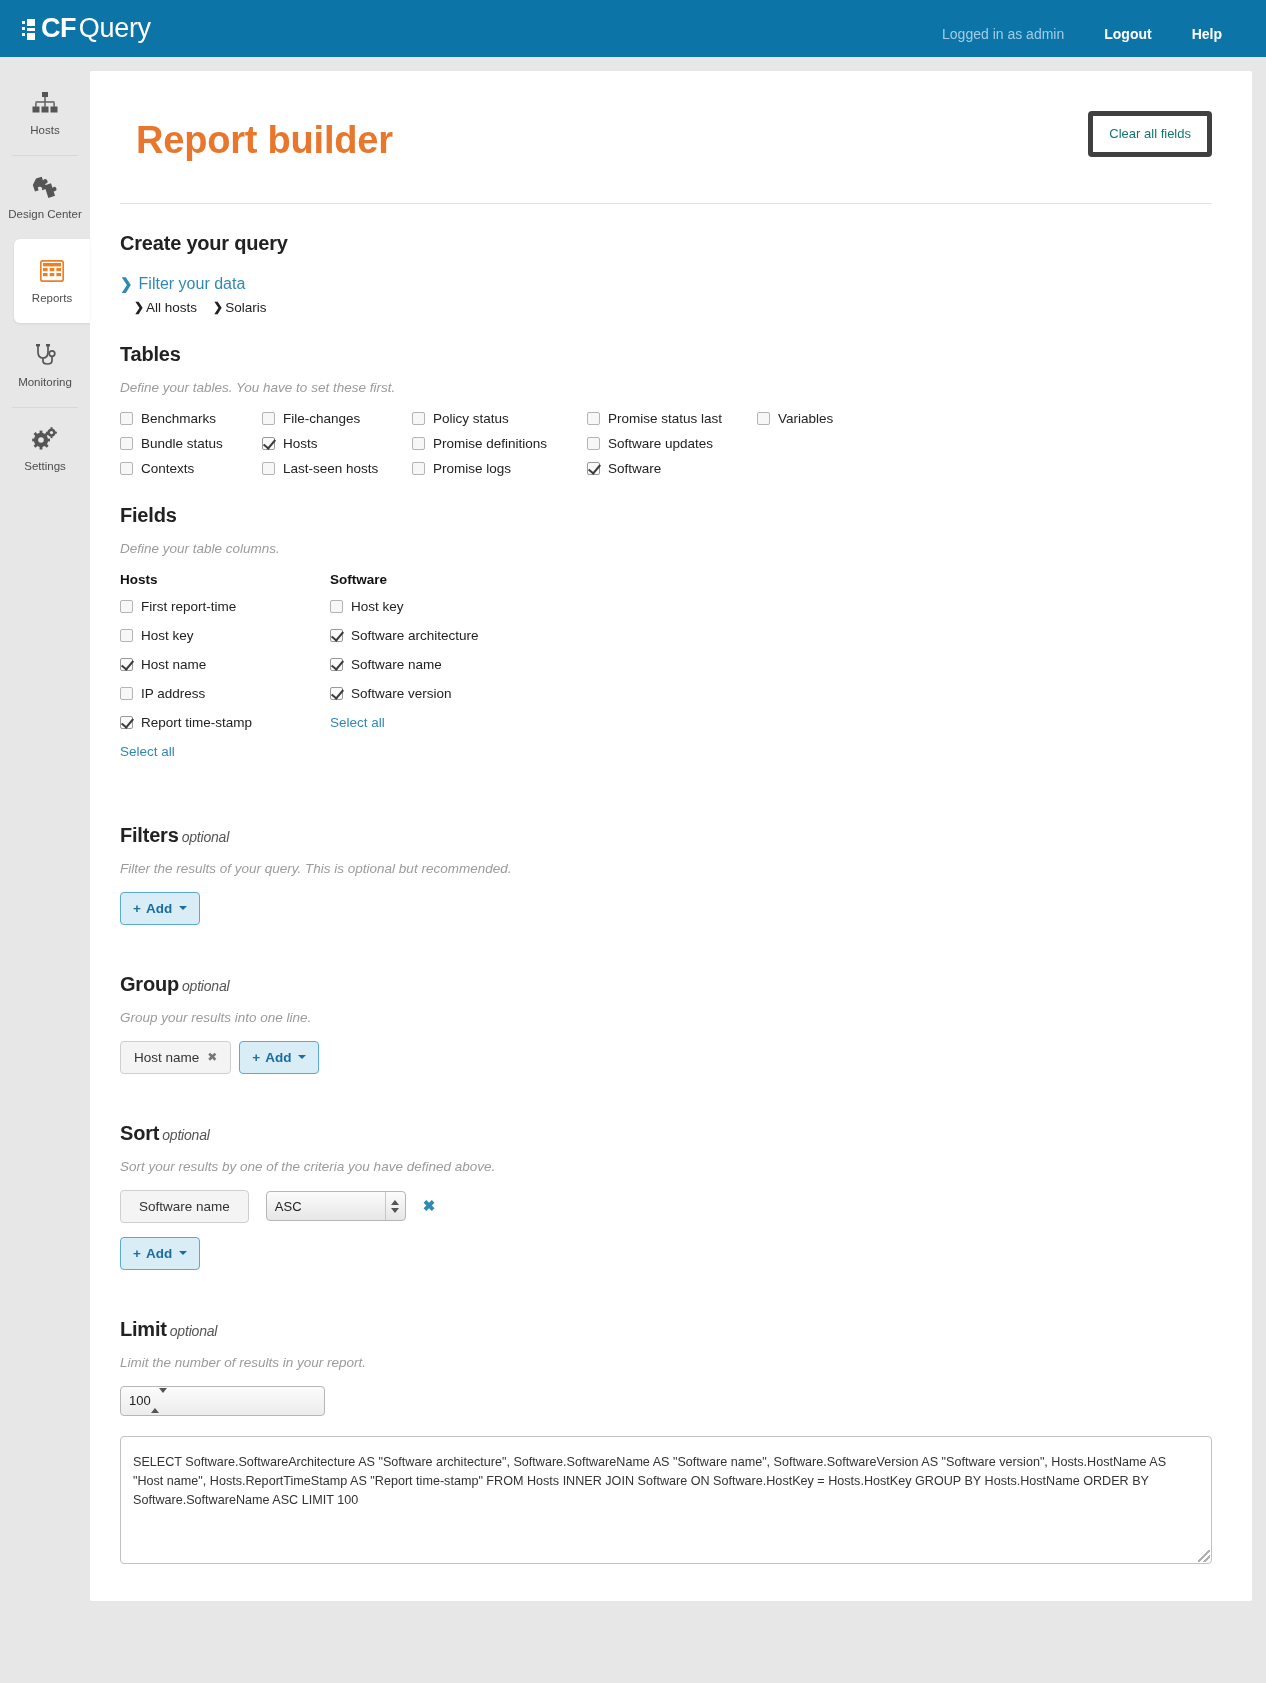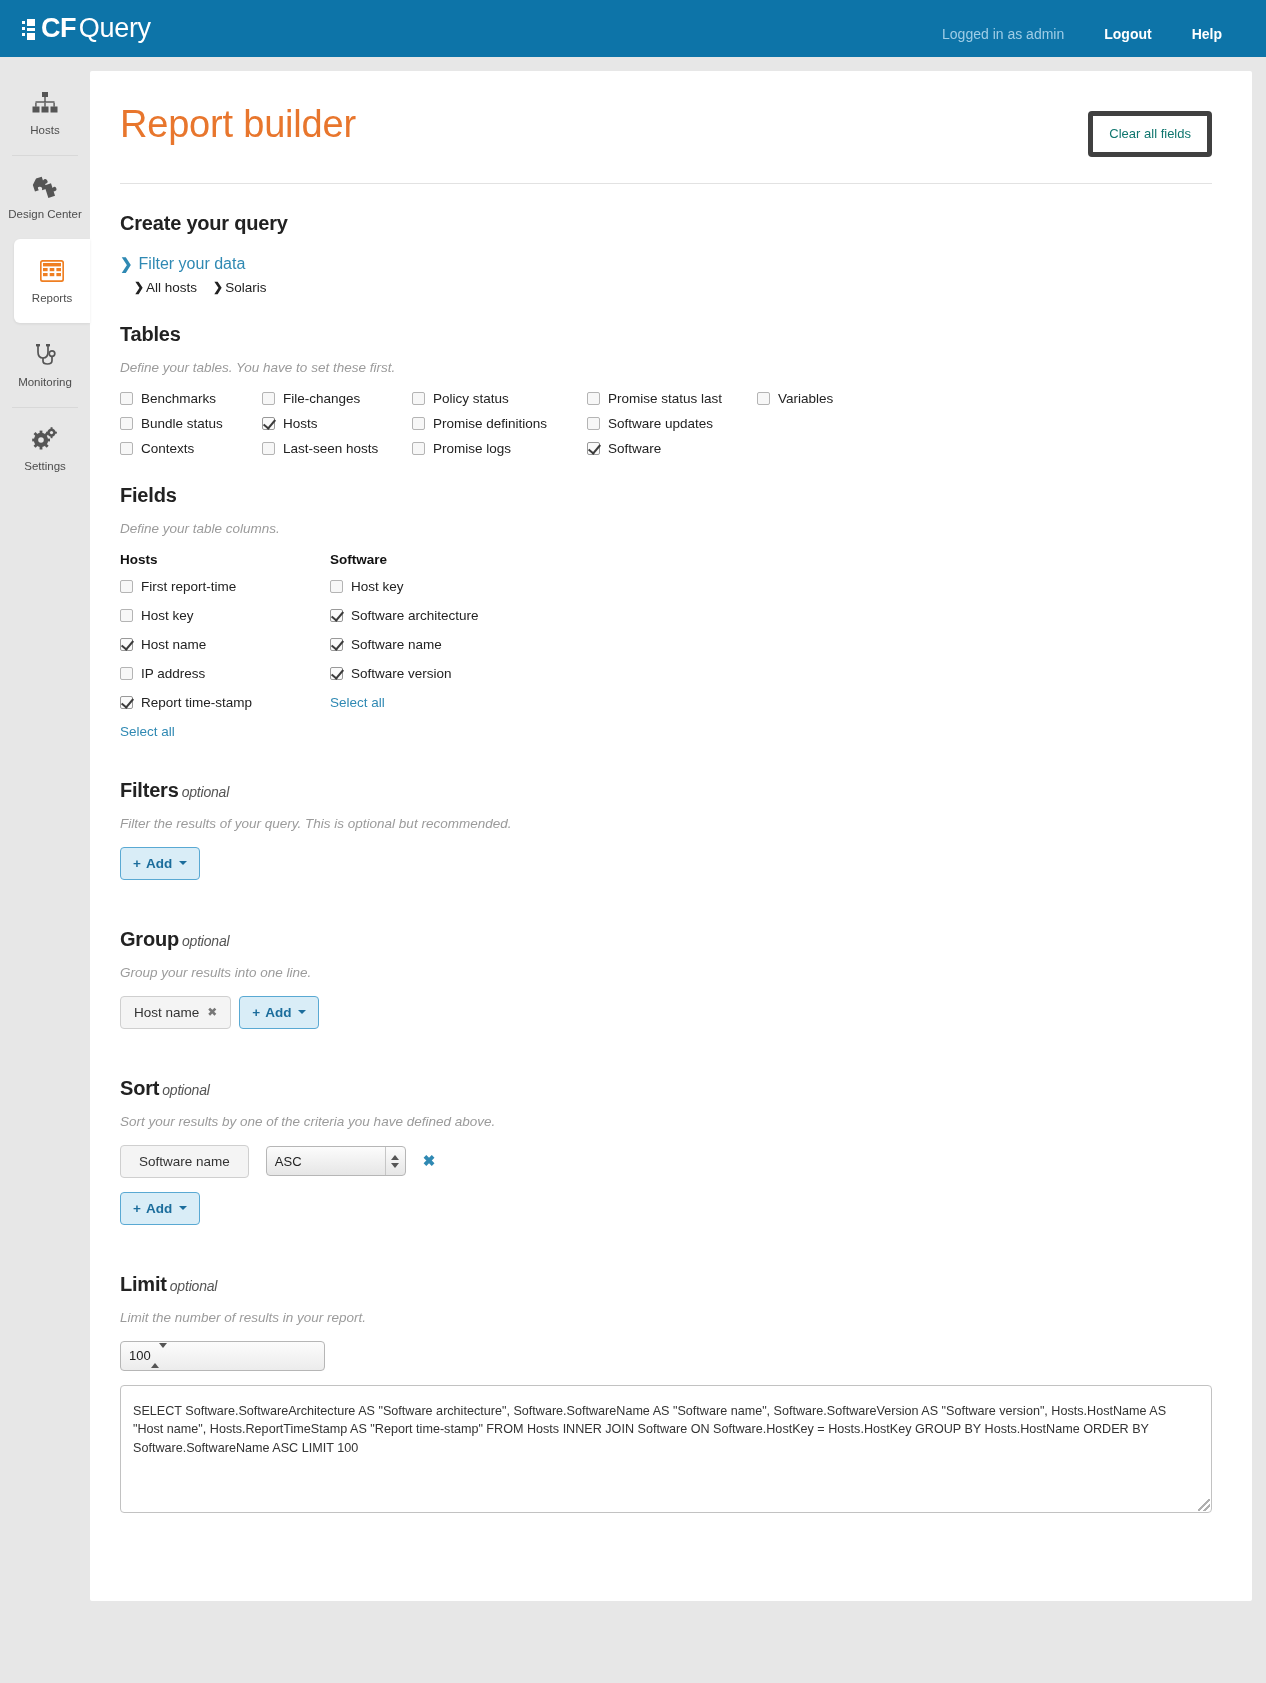--- a/index.html
+++ b/index.html
@@ -112,23 +112,23 @@
     border-radius: 2px;
   }
   .panel-head {
     display: flex;
     align-items: flex-start;
     justify-content: space-between;
     padding-bottom: 26px;
     border-bottom: 1px solid #e2e2e2;
   }
   h1.page-title {
-    margin: 0;
+    margin: 16px;
     font-size: 38px;
-    font-weight: 400;
+    font-weight: 700;
     color: #e8762d;
     letter-spacing: -0.2px;
     line-height: 1.05;
   }
   .btn {
     font-family: "Liberation Sans", sans-serif;
     font-size: 13px;
     border-radius: 4px;
     padding: 9px 15px;
     cursor: pointer;
@@ -318,21 +318,21 @@
     height: 30px;
     border: 1px solid #b6b6b6;
     border-radius: 4px;
     background: linear-gradient(#fcfcfc, #ececec);
     display: flex;
     align-items: center;
     padding: 0 8px;
     font-size: 13px;
     color: #222;
     position: relative;
-    margin-bottom: 14px;
+    margin-bottom: 20px;
     cursor: text;
   }
 
   .sqlbox {
     width: 100%;
     height: 128px;
     border: 1px solid #c2c2c2;
     border-radius: 4px;
     padding: 16px 12px;
     font-size: 12.6px;
@@ -615,21 +615,21 @@
             </div>
           <div class="cbrow">
               <span class="cb checked"></span>
               <span class="cblabel">Software version</span>
             </div>
           <span class="link">Select all</span>
         </div>
       </div>
 
       
-      <h2 class="sec" style="margin-top:40px;">
+      <h2 class="sec" style="margin-top:65px;">
         <span>Filters</span><span class="opt">optional</span>
       </h2>
       <p class="hint">Filter the results of your query. This is optional but recommended.</p>
       <div class="btn-add">
         <span class="plus">+</span>
         <span>Add</span>
         <span class="caret"></span>
       </div>
 
       

